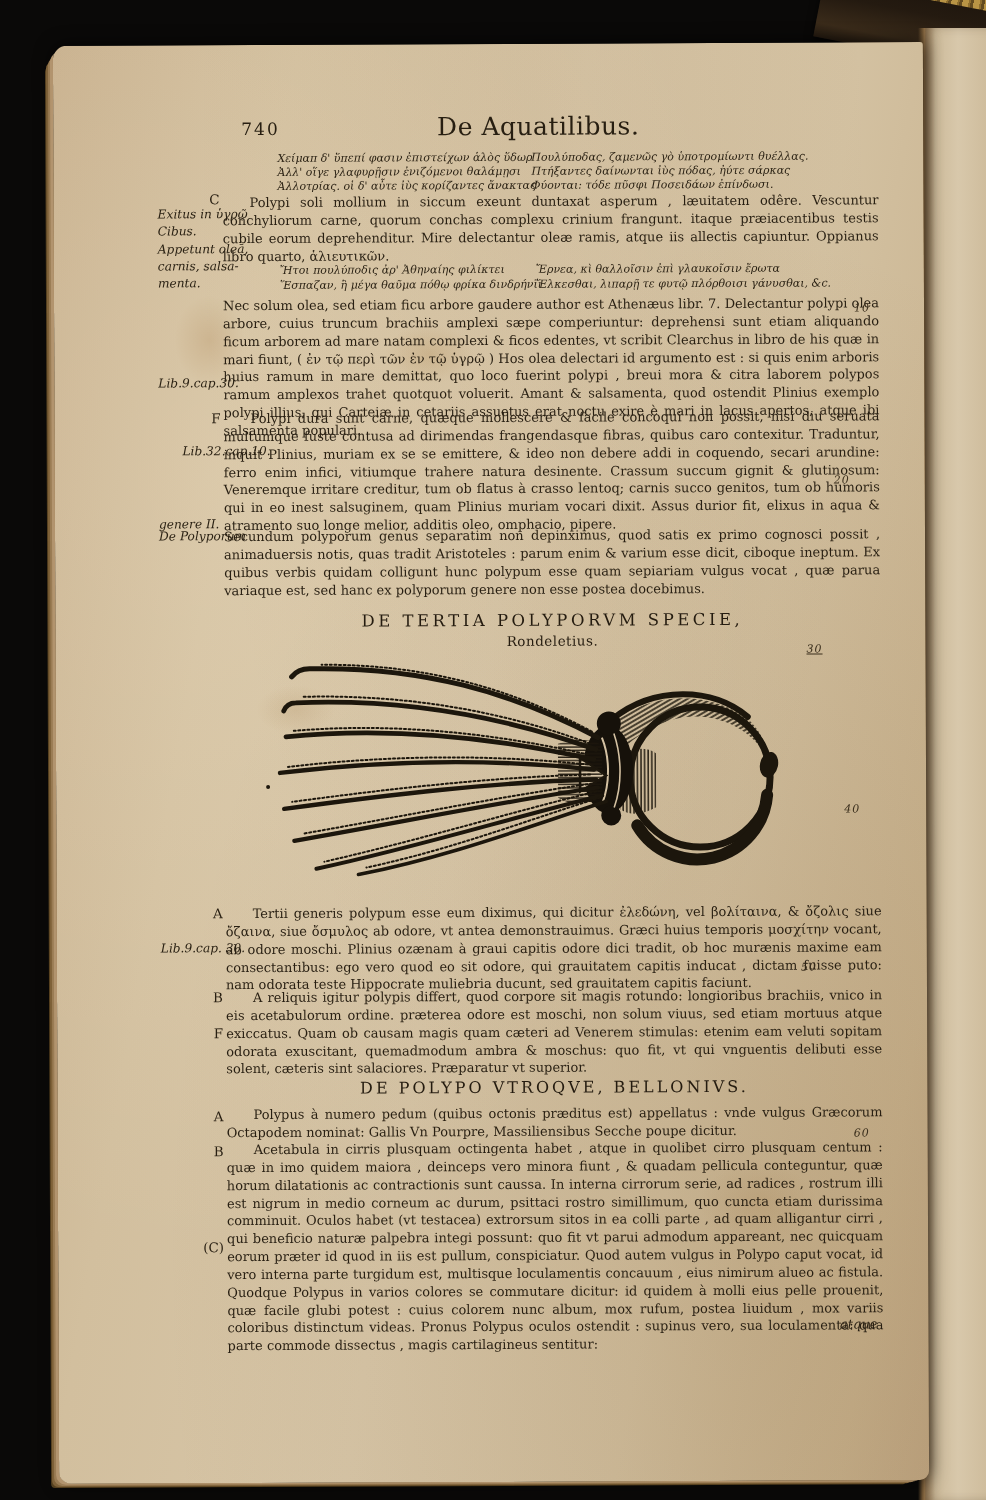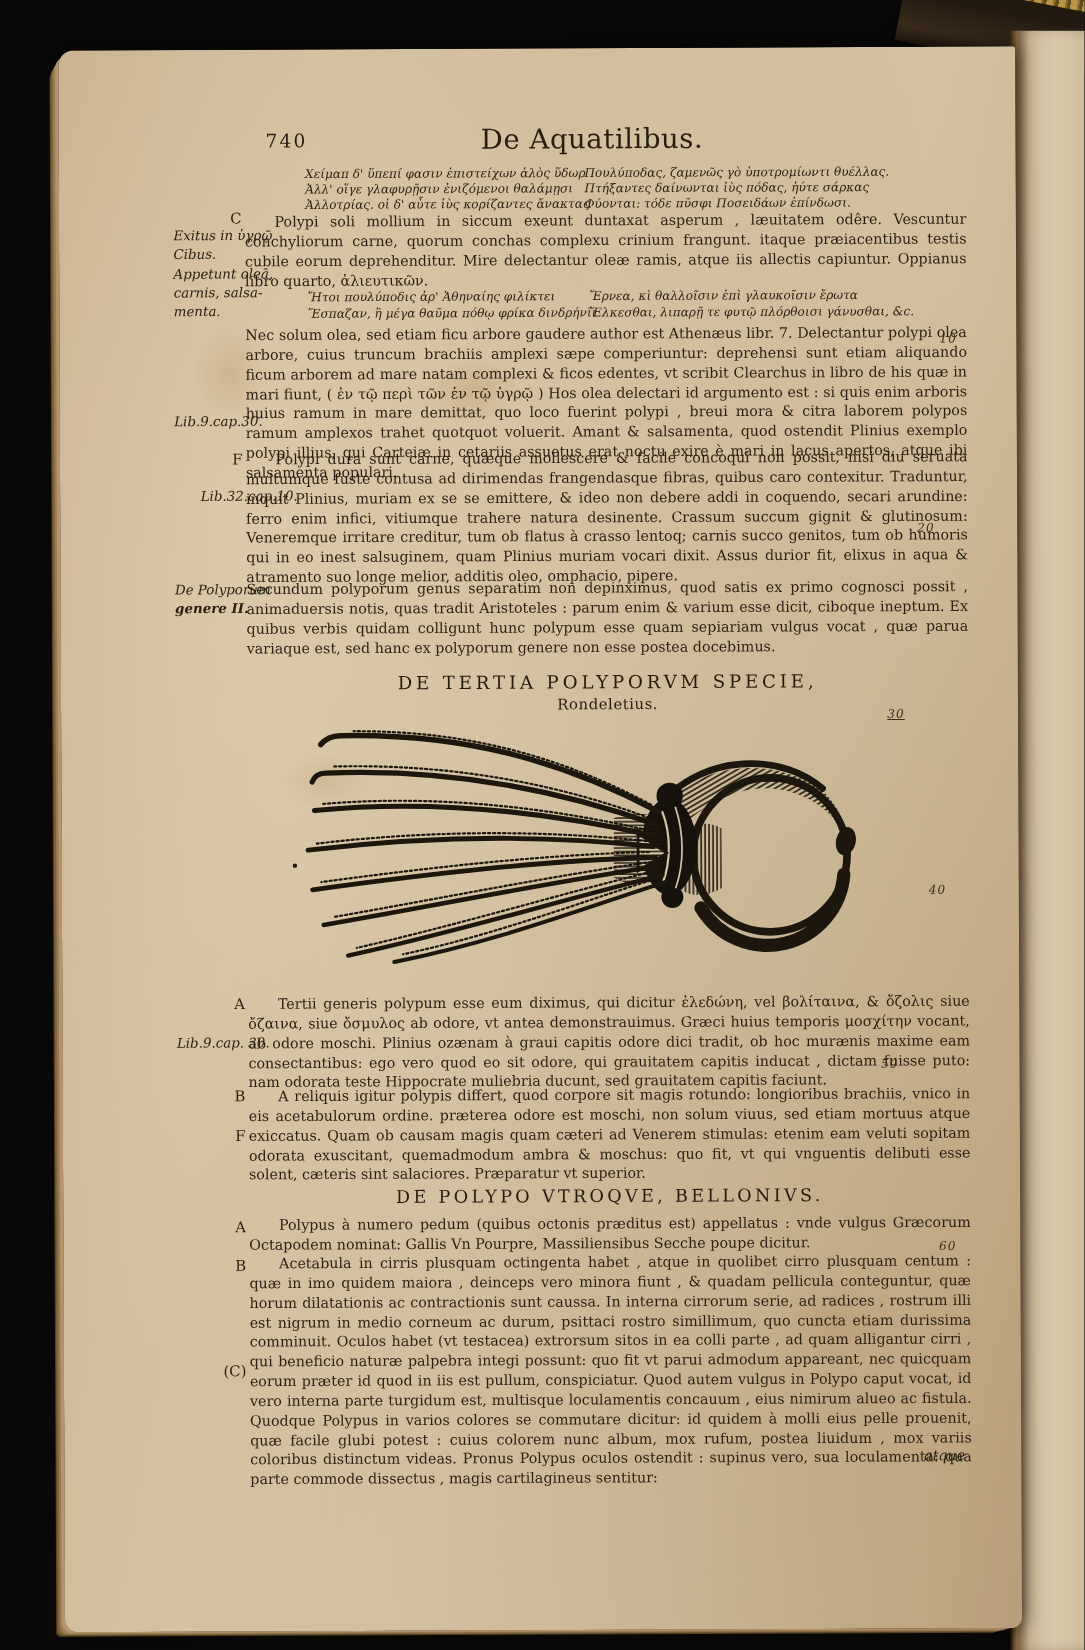--- a/index.html
+++ b/index.html
@@ -105,21 +105,21 @@
     <div class="para" style="top:252px;">Nec solum olea, sed etiam ficu arbore gaudere author est Athenæus libr. 7.  Delectantur polypi olea arbore, cuius truncum brachiis amplexi sæpe comperiuntur: deprehensi sunt etiam aliquando ficum arborem ad mare natam complexi &amp; ficos edentes, vt scribit Clearchus in libro de his quæ in mari fiunt, ( ἐν τῷ περὶ τῶν ἐν τῷ ὑγρῷ ) Hos olea delectari id argumento est : si quis enim arboris huius ramum in mare demittat, quo loco fuerint polypi , breui mora &amp; citra laborem polypos ramum amplexos trahet quotquot voluerit. Amant &amp; salsamenta, quod ostendit Plinius exemplo polypi illius, qui Carteiæ in cetariis assuetus erat noctu exire è mari in lacus apertos, atque ibi salsamenta populari.</div>
     <div class="mnote" style="top:331px;">Lib.9.cap.30.</div>
     <div class="lnum" style="left:800px;top:259px;">10</div>
 
     <div class="mletter" style="top:365px;">F</div>
     <div class="mnote" style="top:399px;text-align:right;">Lib.32.cap.10.</div>
     <div class="para ind" style="top:365px;">Polypi dura sunt carne, quæque mollescere &amp; facile concoqui non possit, nisi diu seruata multumque fuste contusa ad dirimendas frangendasque fibras, quibus caro contexitur. Traduntur, inquit Plinius, muriam ex se se emittere, &amp; ideo non debere addi in coquendo, secari arundine: ferro enim infici, vitiumque trahere natura desinente.  Crassum succum gignit &amp; glutinosum: Veneremque irritare creditur, tum ob flatus à crasso lentoq; carnis succo genitos, tum ob humoris qui in eo inest salsuginem, quam Plinius muriam vocari dixit. Assus durior fit, elixus in aqua &amp; atramento suo longe melior, additis oleo, omphacio, pipere.</div>
     <div class="lnum" style="left:779px;top:431px;">20</div>
 
     <div class="mnote" style="top:484px;">De Polyporum</div>
-    <div class="mnote" style="top:501px;font-weight:bold;">genere II.</div>
+    <div class="mnote" style="top:472px;">genere II.</div>
     <div class="para" style="top:483px;">Secundum polyporum genus separatim non depinximus, quod satis ex primo cognosci possit , animaduersis notis, quas tradit Aristoteles : parum enim &amp; varium esse dicit, ciboque ineptum.  Ex quibus verbis quidam colligunt hunc polypum esse quam sepiariam vulgus vocat , quæ parua variaque est, sed hanc ex polyporum genere non esse postea docebimus.</div>
 
     <div class="h1" style="top:567px;">DE TERTIA POLYPORVM SPECIE,</div>
     <div class="h1sub" style="top:589px;">Rondeletius.</div>
     <div class="lnum" style="left:751px;top:600px;text-decoration:underline;">30</div>
 
     <svg class="woodcut" viewBox="0 0 536 218">
       <defs>
         <pattern id="h1" width="4" height="4" patternUnits="userSpaceOnUse" patternTransform="rotate(60)">
           <line x1="1" y1="0" x2="1" y2="4" stroke="#1c160c" stroke-width="1.5"></line>

